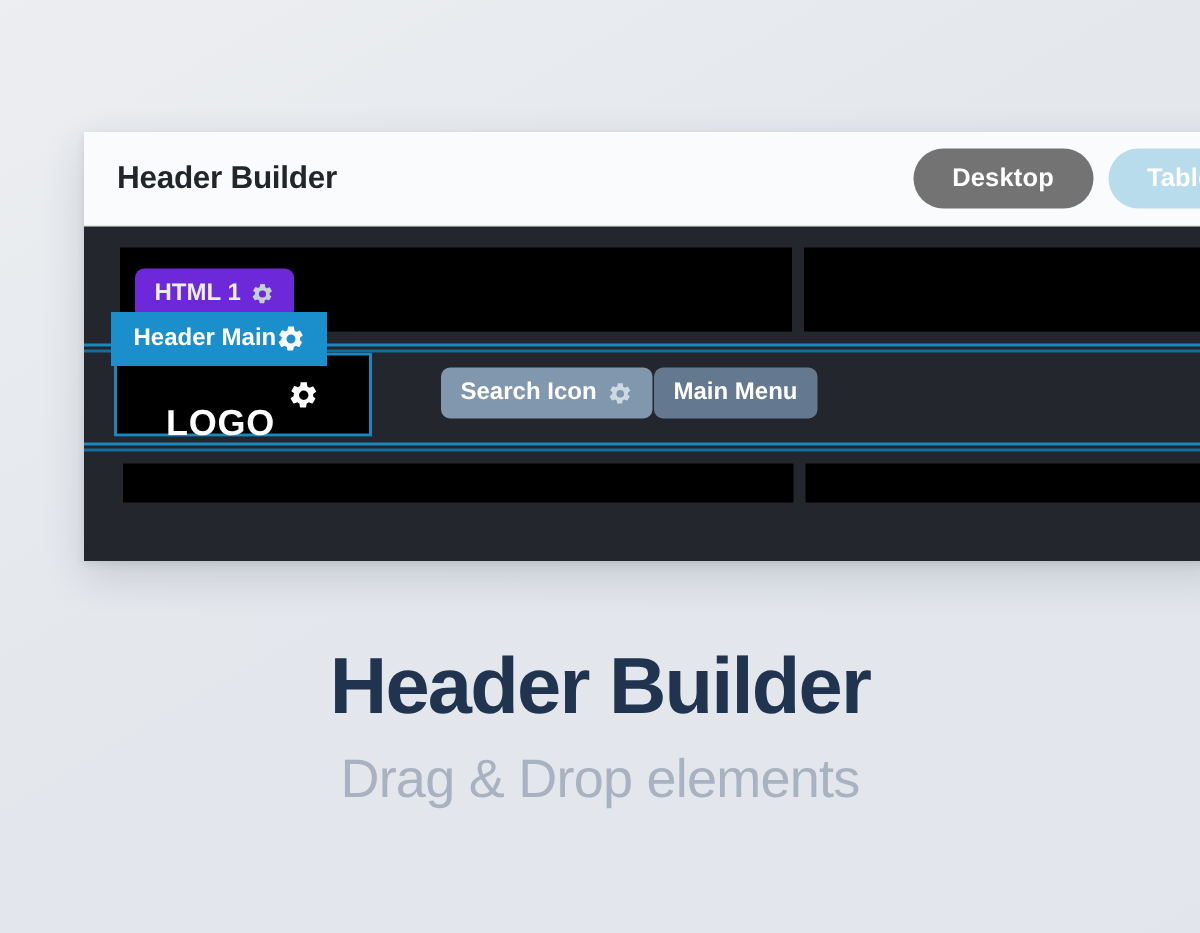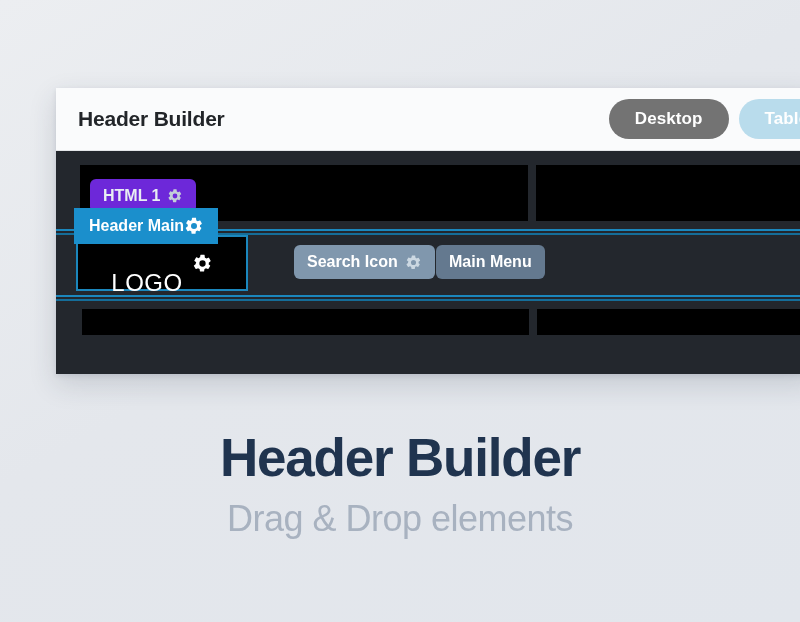--- a/index.html
+++ b/index.html
@@ -112,21 +112,21 @@
     border: 2px solid #1b87bd;
     box-sizing: border-box;
     display: flex;
     align-items: center;
     justify-content: center;
     gap: 9px;
   }
   .logo-text {
     color: #ffffff;
     font-size: 24px;
-    font-weight: normal;
+    font-weight: bold;
     letter-spacing: .5px;
     margin-top: 39px;
   }
 
   
   .gear {
     display: inline-block;
     line-height: 1;
   }
   .gear svg { display: block; }

